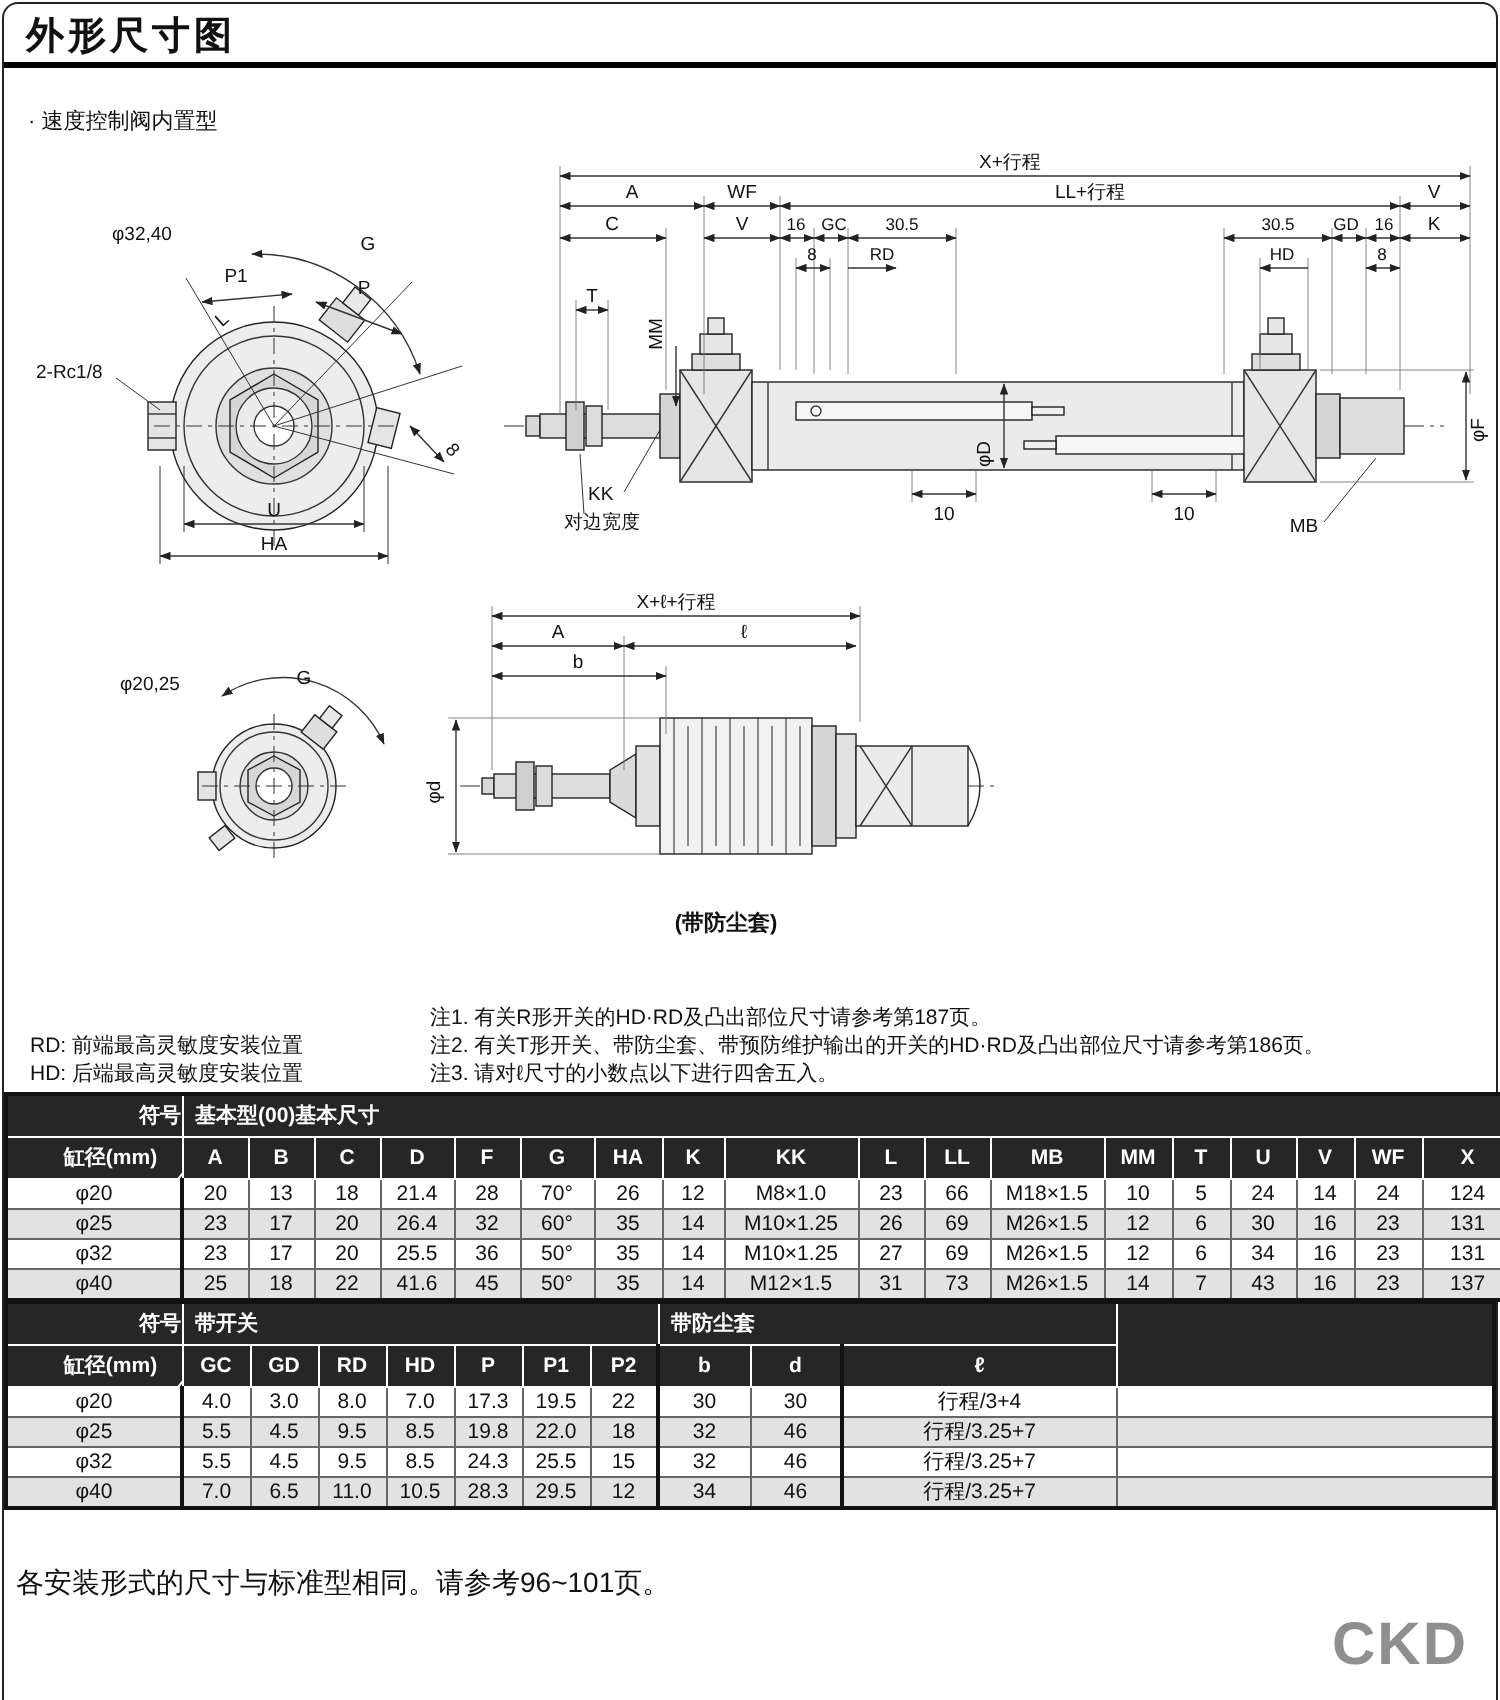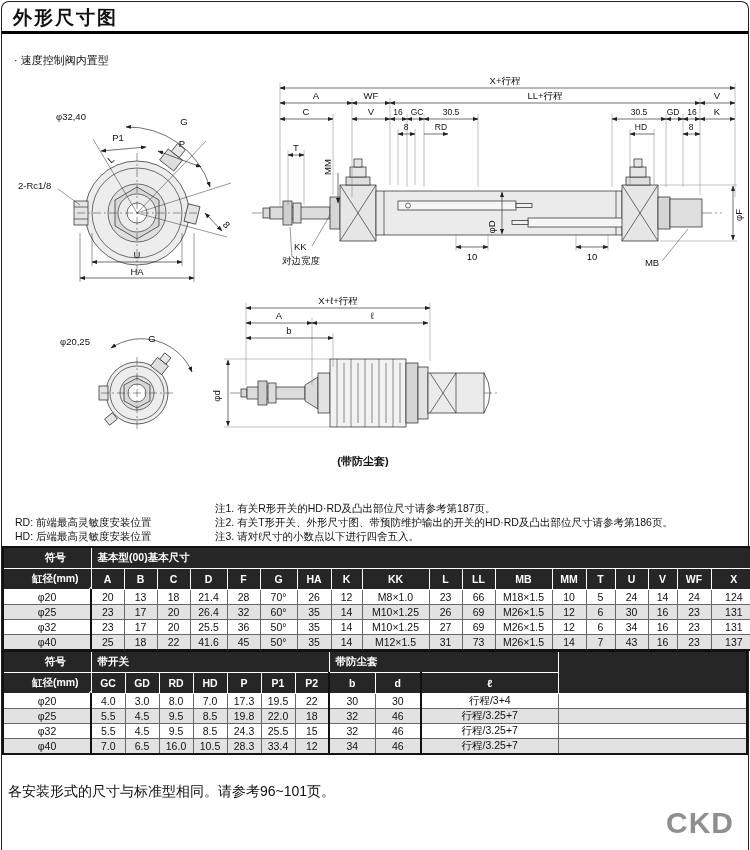--- a/index.html
+++ b/index.html
@@ -17,21 +17,21 @@
   svg text.cap{font-size:11px;font-weight:bold;}
   .notes{position:absolute;font-size:10.5px;white-space:nowrap;}
   .dim-table{position:absolute;left:2px;border-collapse:collapse;table-layout:fixed;
        font-size:10.5px;background:#fff;}
   .dim-table th{background:#262626;color:#fff;font-weight:bold;border:1px solid #fff;
        padding:0;height:20px;font-size:10.5px;}
   .dim-table td{border:1px solid #666;text-align:center;padding:0;height:14px;}
   .dim-table tr.alt td{background:#e2e2e2;}
   .dim-table{border:2px solid #111;}
   .dim-table th.grp{text-align:left;padding-left:6px;}
-  .dim-table th.sym{text-align:center;padding-left:16px;}
+  .dim-table th.sym{text-align:right;padding-left:16px;}
   .dim-table th.bore{text-align:center;padding-left:16px;position:relative;overflow:hidden;}
   .dim-table th.bore .diag{position:absolute;right:-6px;top:-9px;width:1px;height:40px;
        background:#fff;transform:rotate(38deg);}
   .dim-table td.bore-cell{border-right:2px solid #111;}
   .dim-table th.hvy, .dim-table td.hvy{border-right:2px solid #111;}
   .dim-table th.blackblock{background:#262626;border:1px solid #fff;}
   .footer-text{position:absolute;left:8px;top:783px;font-size:14px;}
   .brand{position:absolute;right:16px;top:806px;font-size:30px;font-weight:bold;
        color:#8f8f8f;letter-spacing:1px;}
 </style>
@@ -272,21 +272,21 @@
   <text x="338" y="249">X+ℓ+行程</text>
   <text x="279" y="264">A</text>
   <text x="372" y="264">ℓ</text>
   <text x="289" y="279">b</text>
   <text x="220" y="341" transform="rotate(-90 220 341)">φd</text>
   <text class="cap" x="363" y="410">(带防尘套)</text>
 </svg>
 
 <div class="notes" style="left:215px;top:502px">注1. 有关R形开关的HD·RD及凸出部位尺寸请参考第187页。</div>
 <div class="notes" style="left:15px;top:516px">RD: 前端最高灵敏度安装位置</div>
-<div class="notes" style="left:215px;top:516px">注2. 有关T形开关、外形尺寸图、带预防维护输出的开关的HD·RD及凸出部位尺寸请参考第186页。</div>
+<div class="notes" style="left:215px;top:516px">注2. 有关T形开关、带防尘套、带预防维护输出的开关的HD·RD及凸出部位尺寸请参考第186页。</div>
 <div class="notes" style="left:15px;top:530px">HD: 后端最高灵敏度安装位置</div>
 <div class="notes" style="left:215px;top:530px">注3. 请对ℓ尺寸的小数点以下进行四舍五入。</div>
 
 <table class="dim-table" id="t1" style="top:546px;width:744px">
   <colgroup>
     <col style="width:88px">
       <col style="width:33px">
       <col style="width:33px">
       <col style="width:33px">
     <col style="width:37px">
@@ -496,24 +496,24 @@
         <td class="hvy">15</td>
         <td>32</td>
         <td class="hvy">46</td>
         <td>行程/3.25+7</td>
         <td></td>
       </tr>
       <tr class="alt">
         <td class="bore-cell">φ40</td>
         <td>7.0</td>
         <td>6.5</td>
-        <td>16.0</td>
+        <td>11.0</td>
         <td>10.5</td>
         <td>28.3</td>
-        <td>33.4</td>
+        <td>29.5</td>
         <td class="hvy">12</td>
         <td>34</td>
         <td class="hvy">46</td>
         <td>行程/3.25+7</td>
         <td></td>
       </tr>
     </tbody>
 </table>
 
 <div class="footer-text">各安装形式的尺寸与标准型相同。请参考96~101页。</div>

